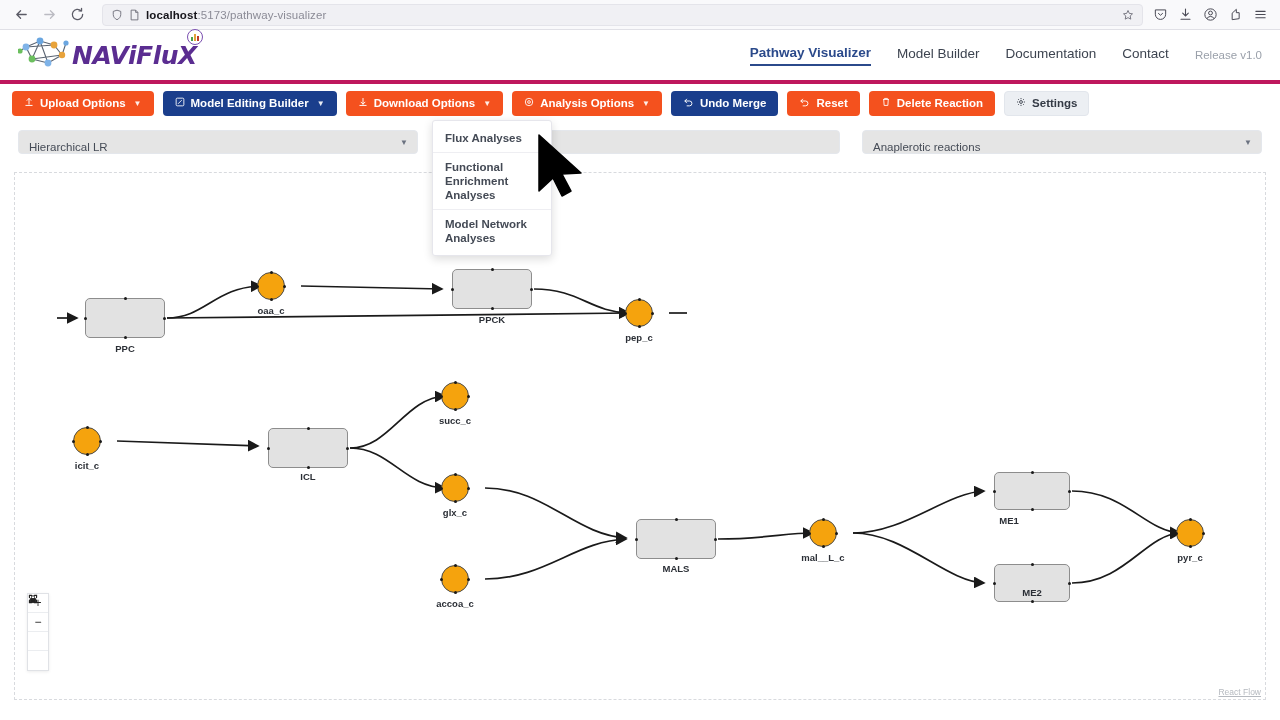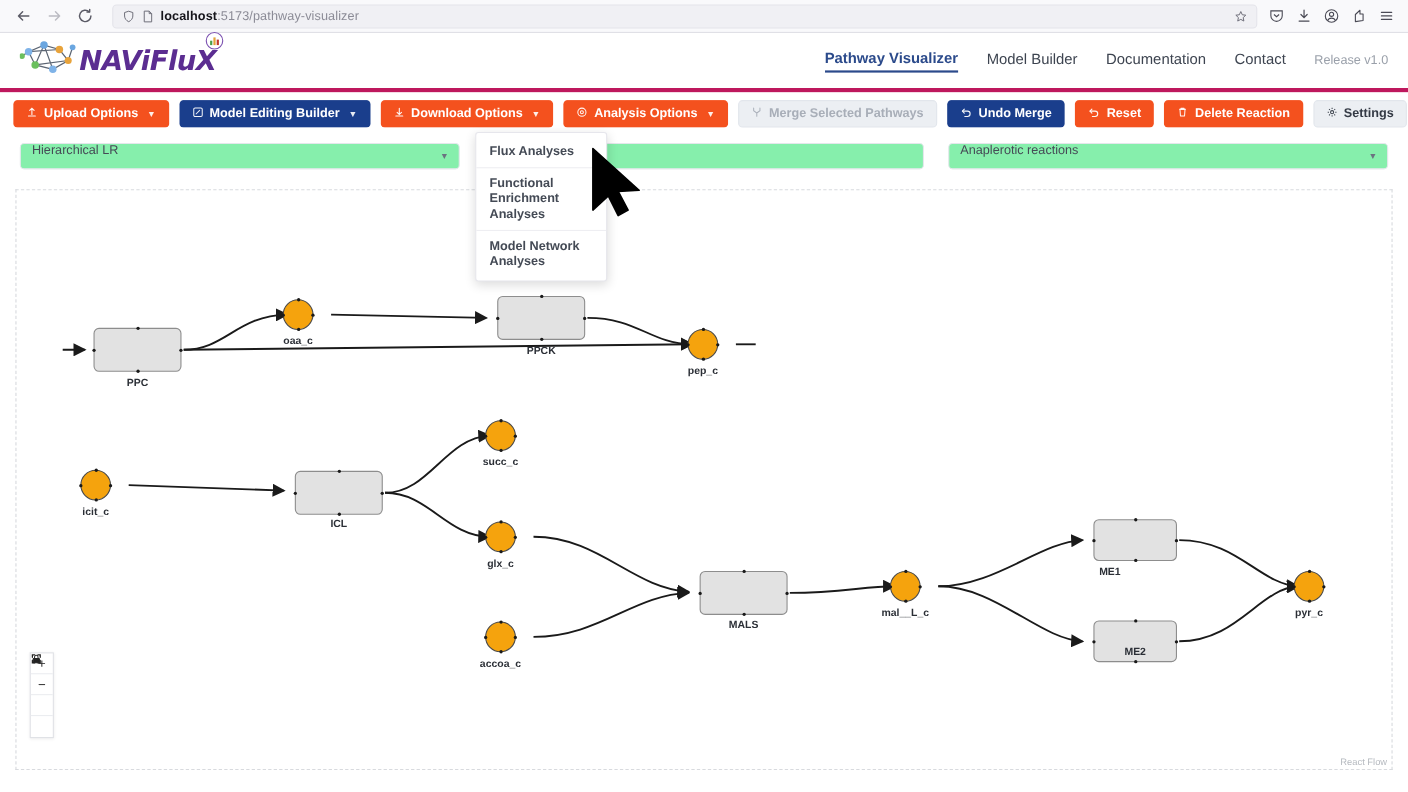--- a/index.html
+++ b/index.html
@@ -133,24 +133,24 @@
   }
 
   
   .filter-row {
     width: 1280px; height: 40px;
     display: flex; align-items: center;
     padding: 0 18px; gap: 22px;
   }
   .select {
     flex: 1; height: 24px;
-    background: #86efac;
+    background: #e5e5e5;
     border: 1px solid #e4e7ec;
     border-radius: 4px;
-    display: flex; align-items: flex-start;
+    display: flex; align-items: flex-end;
     padding: 0 10px;
     font-size: 11.5px; color: #454b56;
     position: relative;
   }
   .select .arrow {
     position: absolute; right: 9px; top: 50%; transform: translateY(-50%);
     font-size: 8px; color: #6b7280;
   }
 
   
@@ -200,21 +200,21 @@
   }
   .rf-ctl {
     height: 19px; width: 100%;
     display: flex; align-items: center; justify-content: center;
     border-bottom: 1px solid #ebedf0;
     color: #222; font-size: 12px;
   }
   .rf-ctl:last-child { border-bottom: none; }
   .rf-attr {
     position: absolute; right: 4px; bottom: 2px;
-    font-size: 8.5px; color: #b5b9bf;
+    font-size: 8.5px; color: #b5b9bf; text-decoration: underline;
   }
 
   
   .cursor { position: absolute; left: 537px; top: 133px; z-index: 60; pointer-events: none; }
 </style>
 </head>
 <body>
 
 <div class="browser-bar">
   <div class="nav-btn">
@@ -359,28 +359,20 @@
     <span class="gi">
       <svg width="10" height="10" viewBox="0 0 14 14" fill="none" stroke="currentColor" stroke-width="1.3">
           <circle cx="7" cy="7" r="5.2"></circle>
           <circle cx="7" cy="7" r="1.9"></circle>
         </svg>
     </span>
     <span>Analysis Options</span>
     <span class="caret">▼</span>
   </div>
 
-  <div class="tb-btn tb-grey">
-    <span class="gi">
-      <svg width="10" height="10" viewBox="0 0 14 14" fill="none" stroke="currentColor" stroke-width="1.3" stroke-linecap="round">
-          <path d="M3 1.8v3.4L7 8v4.2M11 1.8v3.4L7 8"></path>
-        </svg>
-    </span>
-    <span>Merge Selected Pathways</span>
-  </div>
 
   <div class="tb-btn tb-blue">
     <span class="gi">
       <svg width="11" height="10" viewBox="0 0 14 14" fill="none" stroke="currentColor" stroke-width="1.4" stroke-linecap="round" stroke-linejoin="round">
           <path d="M2 5.6h6.4a3.4 3.4 0 0 1 0 6.8H5"></path>
           <path d="M4.4 3 2 5.6l2.4 2.6"></path>
         </svg>
     </span>
     <span>Undo Merge</span>
   </div>

